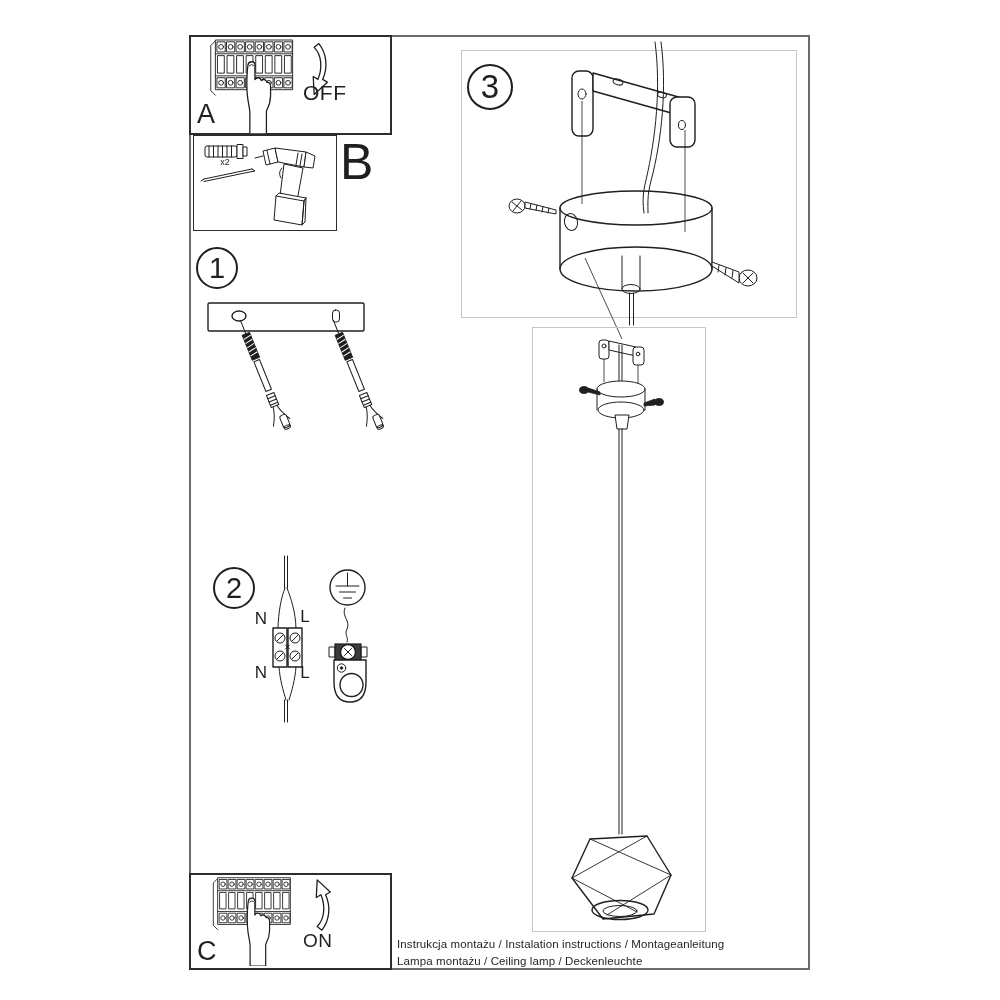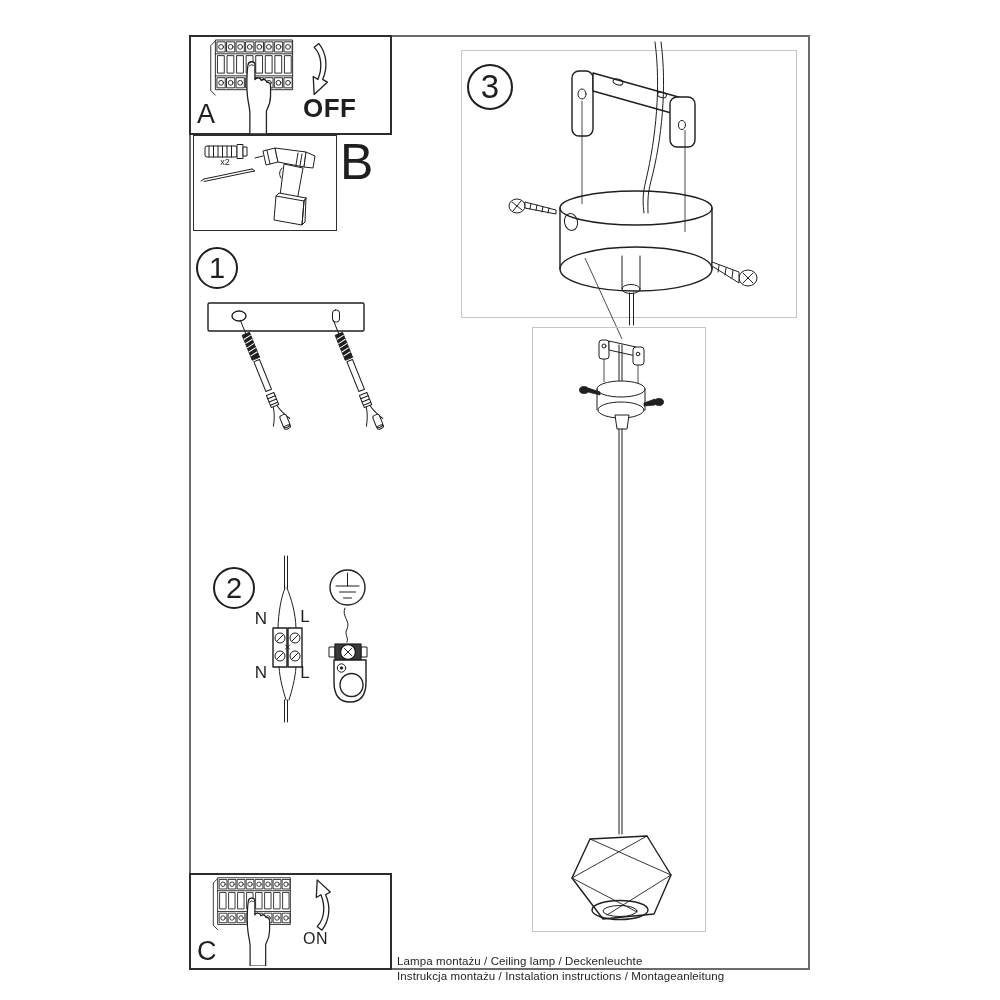--- a/index.html
+++ b/index.html
@@ -116,21 +116,21 @@
 <div class="outer-border" style="left:189px; top:35px; width:621px; height:935px;"></div>
 
 <div class="panel" style="left:189px; top:35px; width:203px; height:100px;"></div>
 <svg class="draw" style="left:208px; top:38px;" width="92" height="96" viewBox="0 0 100 104">
   <use href="#sym-breaker"></use>
 </svg>
 <svg class="draw" style="left:301px; top:41px;" width="32" height="56" viewBox="0 0 34 58">
   <use href="#sym-arrow"></use>
 </svg>
 <span class="lbl" style="left:197px; top:99px; font-size:27px;">A</span>
-<span class="lbl" style="left:303px; top:93px; font-size:26px; letter-spacing:0.5px;font-weight:bold;">OFF</span>
+<span class="lbl" style="left:303px; top:81px; font-size:21px; letter-spacing:0.5px;">OFF</span>
 
 <div class="panel thin-border" style="left:193px; top:135px; width:144px; height:96px;"></div>
 <svg class="draw" style="left:200px; top:141px;" width="135" height="88" viewBox="0 0 135 88">
   <g>
     <rect class="sw1" x="5" y="5" width="32" height="11" rx="2"></rect>
     <path class="s1" d="M9,5 V16 M13.5,5 V16 M18,5 V16 M22.5,5 V16 M27,5 V16 M31.5,5 V16"></path>
     <rect class="sw1" x="37" y="3.5" width="6" height="14"></rect>
     <rect class="sw1" x="43" y="6" width="4" height="9"></rect>
   </g>
   <text x="25" y="24" font-size="9" text-anchor="middle">x2</text>
@@ -295,16 +295,16 @@
 </svg>
 
 <div class="panel" style="left:189px; top:873px; width:203px; height:97px;"></div>
 <svg class="draw" style="left:208px; top:876px;" width="92" height="90" viewBox="0 0 100 104">
   <use href="#sym-breaker"></use>
 </svg>
 <svg class="draw" style="left:304px; top:878px;" width="32" height="54" viewBox="0 0 34 58">
   <use href="#sym-arrow" transform="scale(1,-1) translate(0,-58)"></use>
 </svg>
 <span class="lbl" style="left:197px; top:936px; font-size:27px;">C</span>
-<span class="lbl" style="left:303px; top:930px; font-size:16px; letter-spacing:0.5px;">ON</span>
-
-<div class="footer-line" style="left:397px; top:938px;margin-top:32px;">Instrukcja montażu / Instalation instructions / Montageanleitung</div>
+<span class="lbl" style="left:303px; top:930px; font-size:19px; letter-spacing:0.5px;">ON</span>
+
+<div class="footer-line" style="left:397px; top:938px;">Instrukcja montażu / Instalation instructions / Montageanleitung</div>
 <div class="footer-line" style="left:397px; top:955px;">Lampa montażu / Ceiling lamp / Deckenleuchte</div>
 
 </body></html>

